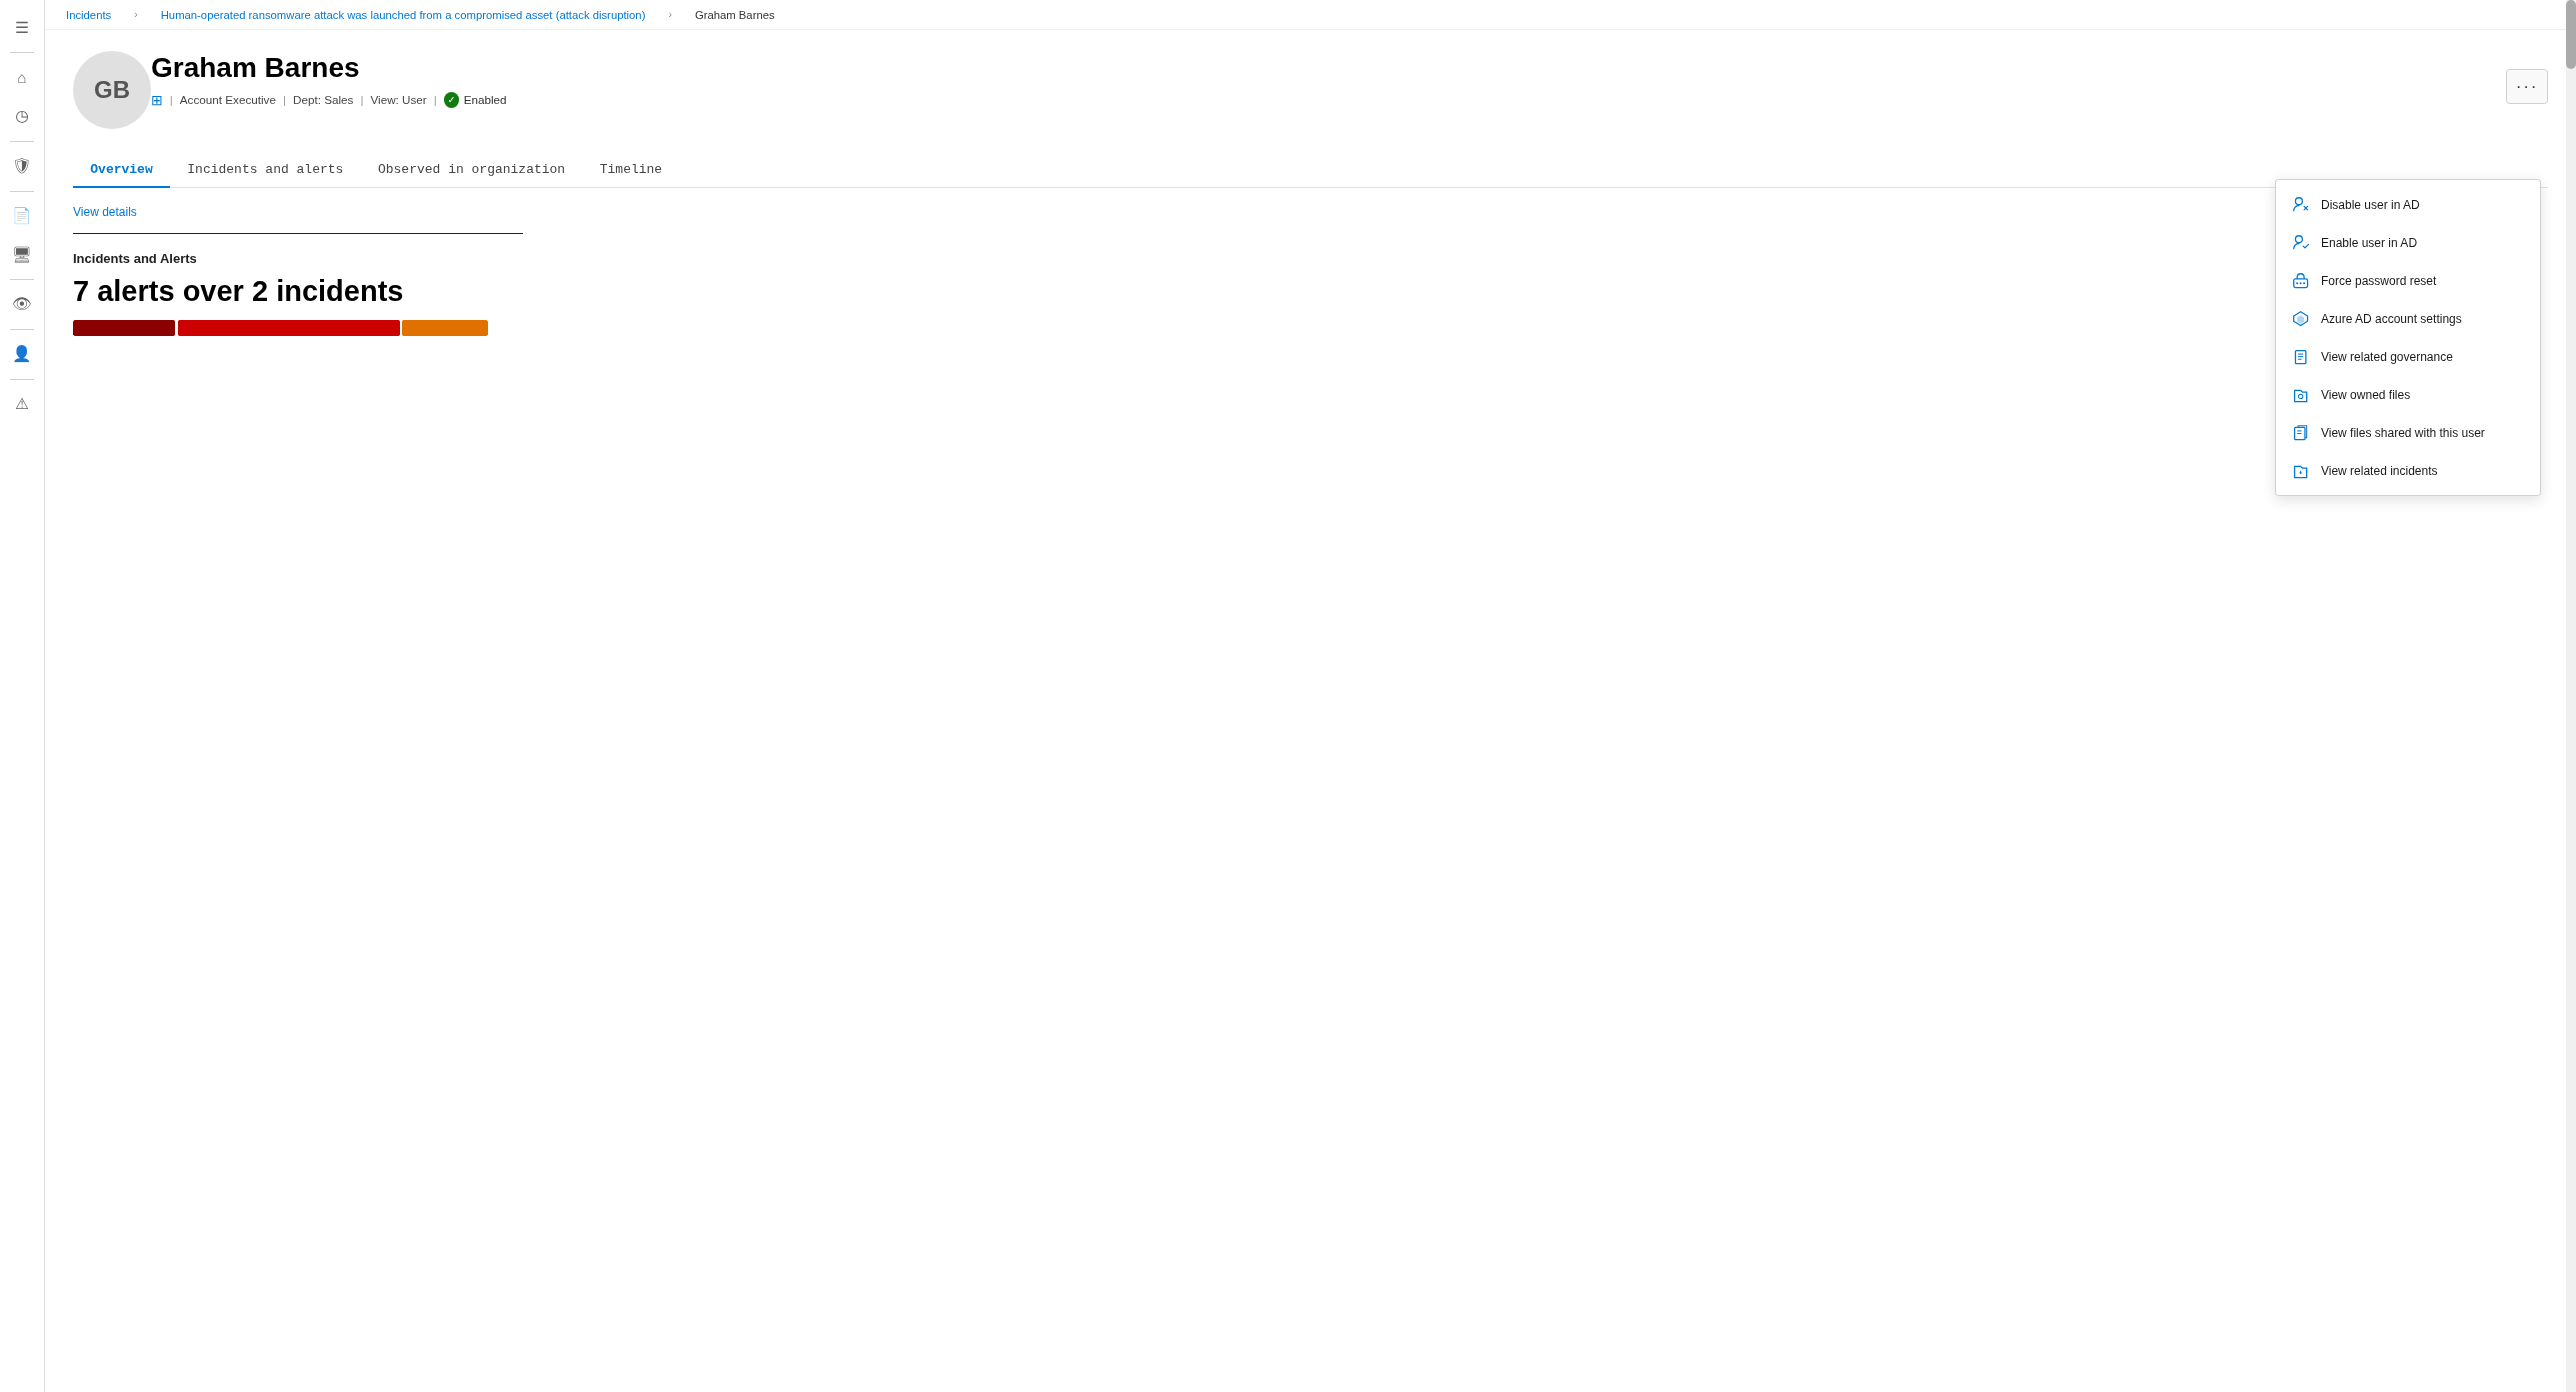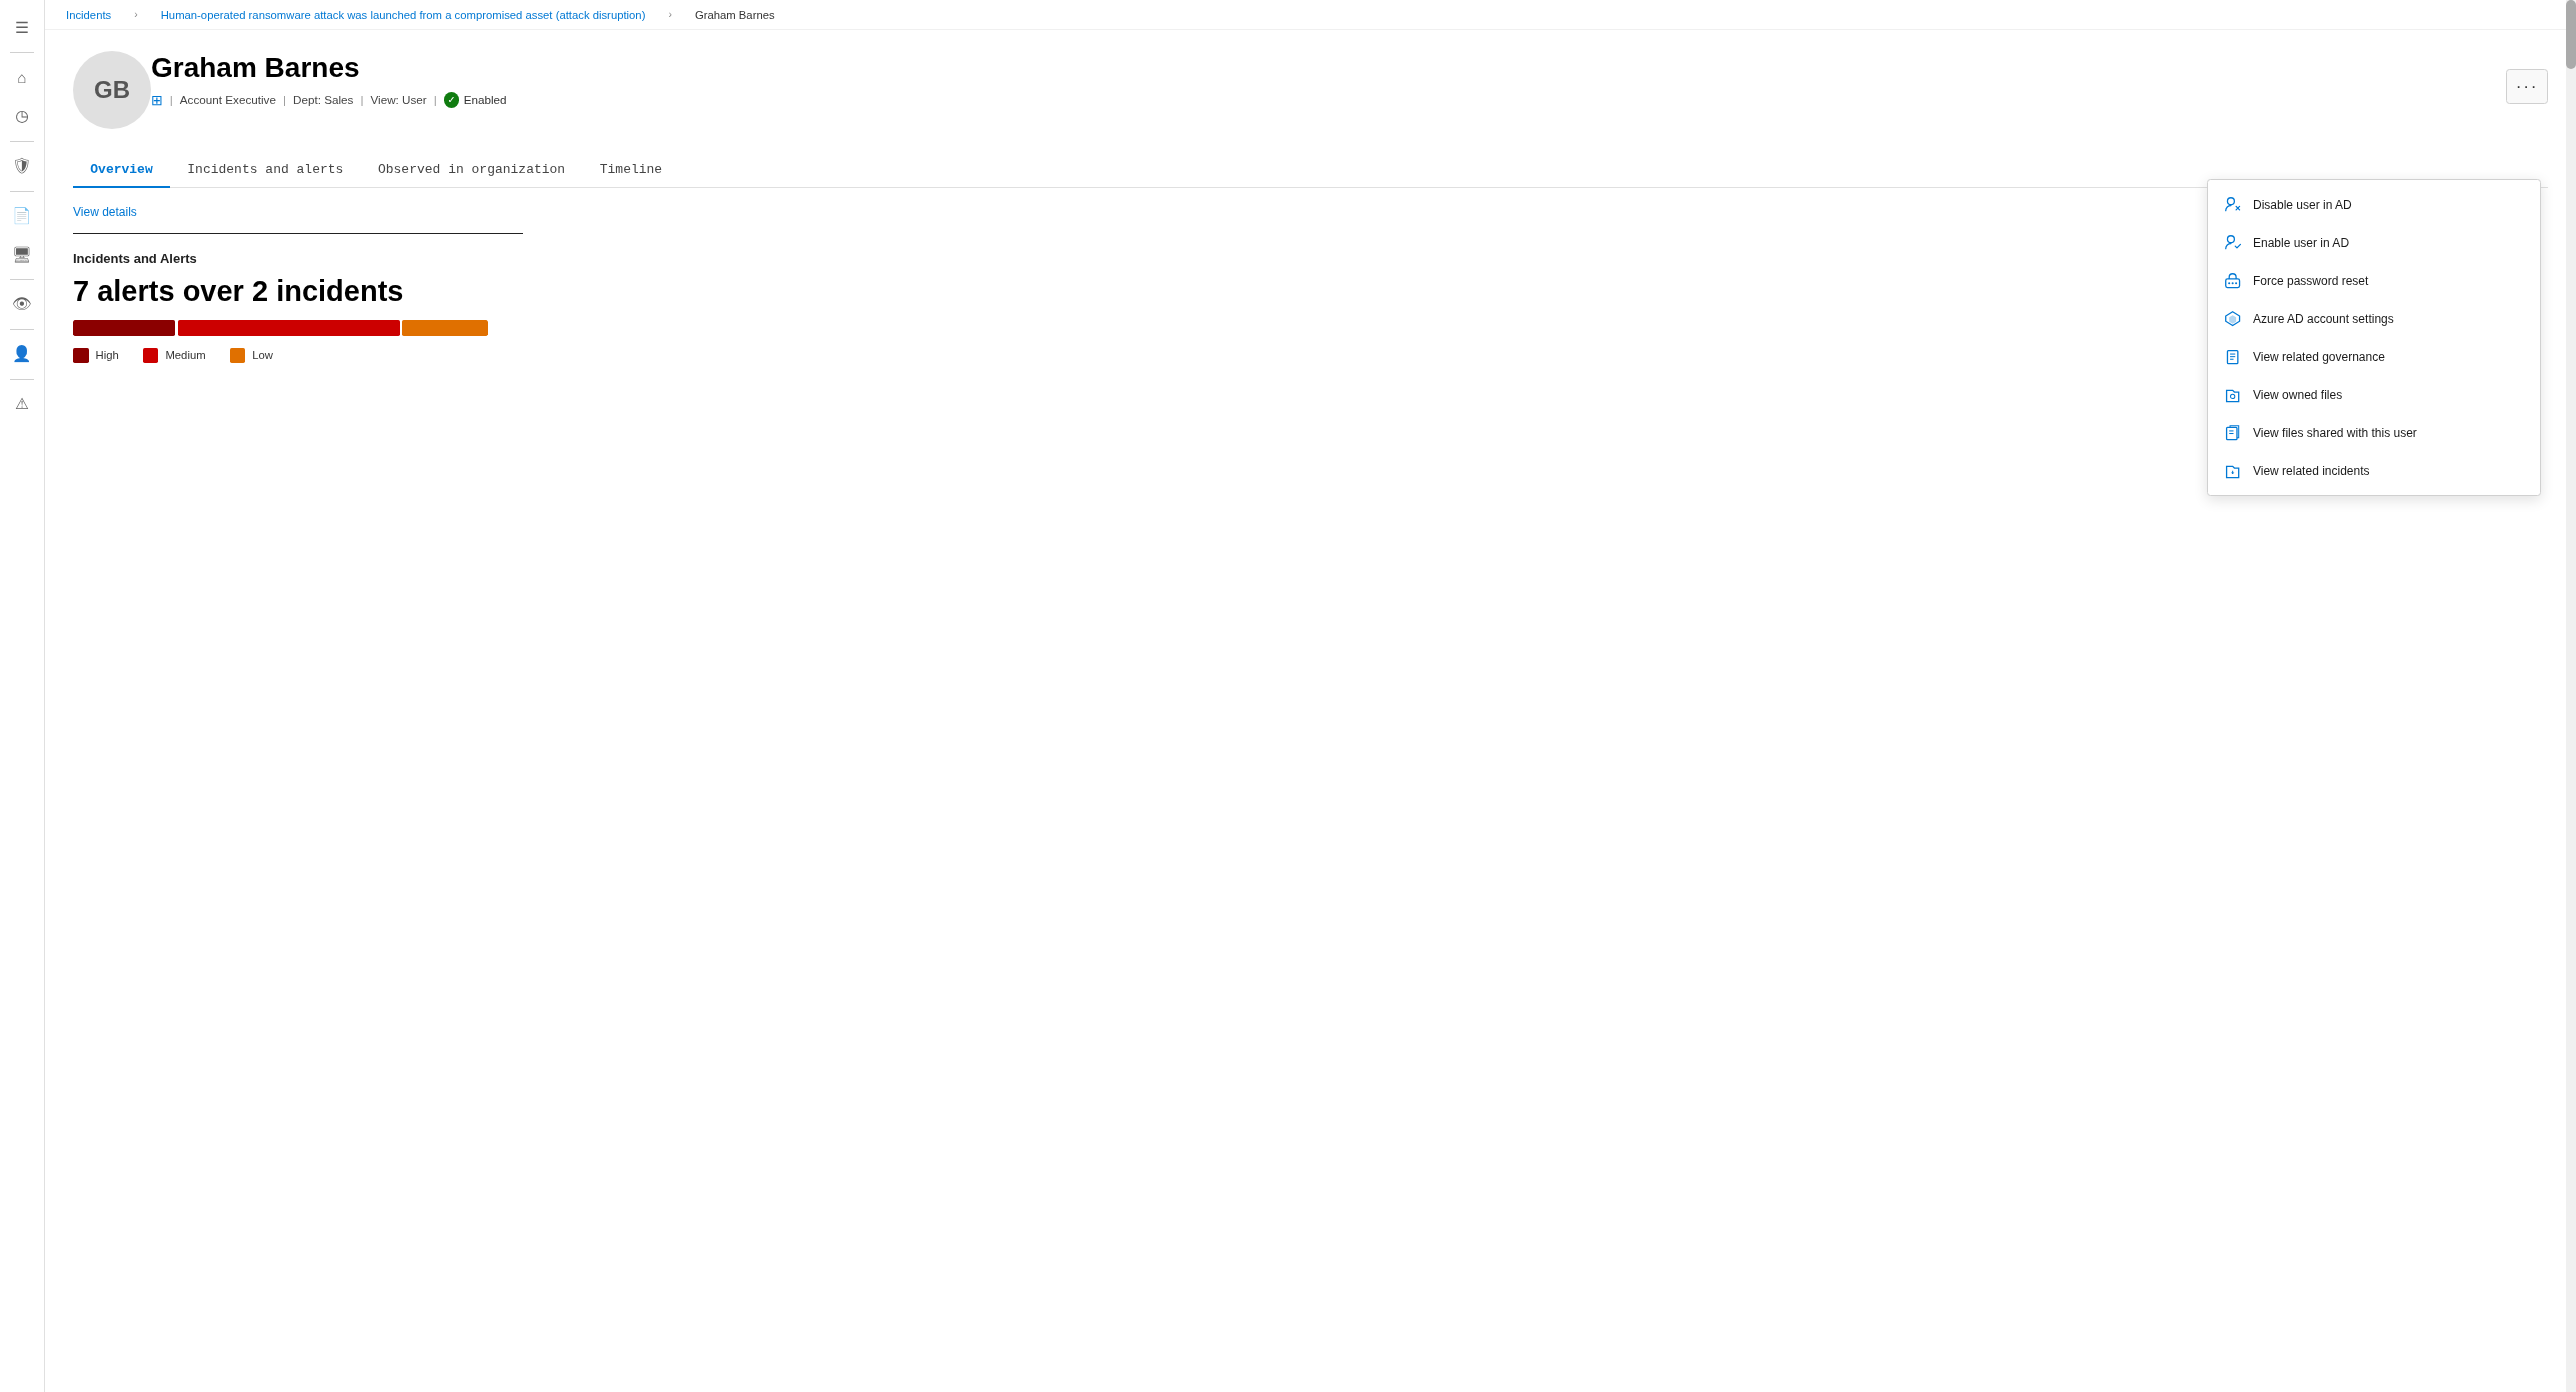--- a/index.html
+++ b/index.html
@@ -257,21 +257,21 @@
       width: 15.6px;
       height: 15.6px;
       border-radius: 1.7px;
     }
 
     
     .dropdown-menu {
       position: absolute;
       top: 149px;
       right: 35px;
-      width: 334px;
+      width: 266px;
       background: #fff;
       border: 0.9px solid #d0d0d0;
       border-radius: 3.5px;
       box-shadow: 0 3.5px 14px rgba(0,0,0,0.12);
       z-index: 100;
       padding: 5.2px 0;
     }
     .dropdown-item {
       display: flex;
       align-items: center;
@@ -384,34 +384,20 @@
     <div>
       <div class="section-title">Incidents and Alerts</div>
       <div class="alerts-headline">7 alerts over 2 incidents</div>
 
       <div class="severity-bar">
         <div class="severity-segment" style="background:#8B0000; width:104px;"></div>
         <div class="severity-segment" style="background:#CC0000; width:225px;"></div>
         <div class="severity-segment" style="background:#E07000; width:87px;"></div>
       </div>
 
-      <div class="severity-legend">
-        <div class="legend-item">
-          <div class="legend-color" style="background:#8B0000;"></div>
-          <span>High</span>
-        </div>
-        <div class="legend-item">
-          <div class="legend-color" style="background:#CC0000;"></div>
-          <span>Medium</span>
-        </div>
-        <div class="legend-item">
-          <div class="legend-color" style="background:#E07000;"></div>
-          <span>Low</span>
-        </div>
-      </div>
     </div>
 
     
     <div class="dropdown-menu">
 
       <div class="dropdown-item">
         <div class="dropdown-item-icon">
           <svg width="17.3" height="17.3" viewBox="0 0 20 20" fill="none" xmlns="http://www.w3.org/2000/svg">
             <circle cx="8" cy="6" r="4" stroke="#0078d4" stroke-width="1.5" fill="none"></circle>
             <path d="M2 17c0-3.314 2.686-6 6-6" stroke="#0078d4" stroke-width="1.5" fill="none" stroke-linecap="round"></path>

